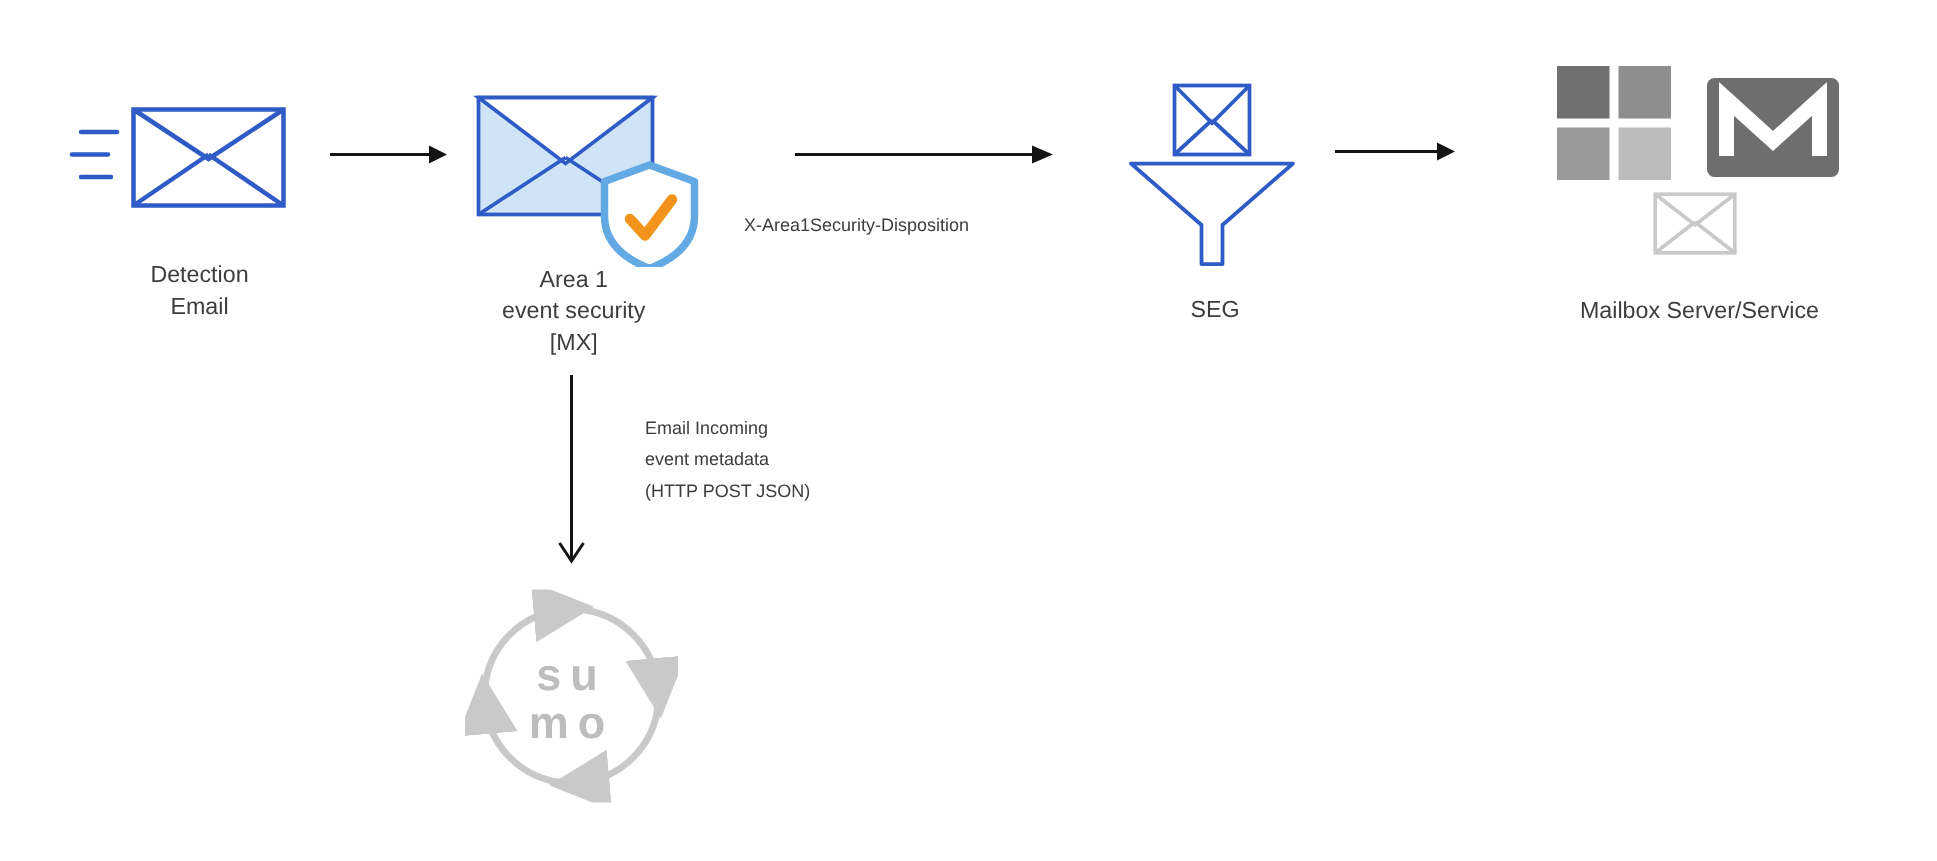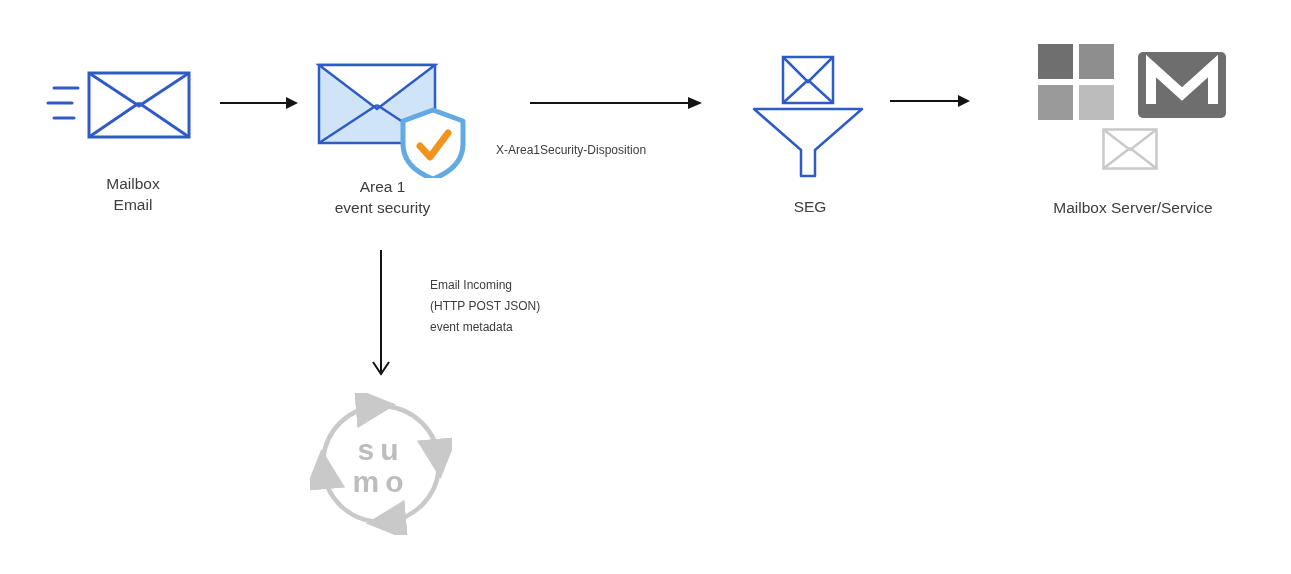--- a/index.html
+++ b/index.html
@@ -44,21 +44,21 @@
 
       <g stroke="#2f5bc7" stroke-width="3" fill="none">
         <rect x="43" y="3" width="100" height="64" fill="#ffffff"></rect>
         <path d="M43,3 L93,36 L143,3"></path>
         <path d="M43,67 L93,33"></path>
         <path d="M143,67 L93,33"></path>
       </g>
     </svg>
   </div>
   <div class="abs label" style="left:58px; top:173px; width:150px;">
-    <span>Mailbox</span>
+    <span>Detection</span>
     <span>Email</span>
   </div>
 
   <svg class="abs" style="left:220px; top:95px;" width="78" height="16" viewBox="0 0 78 16">
     <line x1="0" y1="8" x2="66" y2="8" stroke="#141414" stroke-width="2"></line>
     <polygon points="66,2 78,8 66,14" fill="#141414"></polygon>
   </svg>
 
   <div class="abs" style="left:315px; top:62px;">
     <svg width="154" height="116" viewBox="0 0 154 116">
@@ -72,20 +72,21 @@
 
       <g>
         <path d="M118,48 L148,59 V82 C148,99 136,110 118,117 C100,110 88,99 88,82 V59 Z" fill="#ffffff" stroke="#63aae4" stroke-width="5" stroke-linejoin="round"></path>
         <path d="M105,84 L115,95 L133,71" fill="none" stroke="#f2931b" stroke-width="7" stroke-linecap="round" stroke-linejoin="round"></path>
       </g>
     </svg>
   </div>
   <div class="abs label" style="left:300px; top:176px; width:165px;">
     <span>Area 1</span>
     <span>event security</span>
+    <span>[MX]</span>
   </div>
 
   <svg class="abs" style="left:530px; top:95px;" width="172" height="16" viewBox="0 0 172 16">
     <line x1="0" y1="8" x2="158" y2="8" stroke="#141414" stroke-width="2"></line>
     <polygon points="158,2 172,8 158,14" fill="#141414"></polygon>
   </svg>
   <div class="abs edge-label" style="left:496px; top:140px; width:250px;">
     <span>X-Area1Security-Disposition</span>
   </div>
 
@@ -133,22 +134,22 @@
   <div class="abs label" style="left:1008px; top:197px; width:250px;">
     <span>Mailbox Server/Service</span>
   </div>
 
   <svg class="abs" style="left:372px; top:250px;" width="18" height="126" viewBox="0 0 18 126">
     <line x1="9" y1="0" x2="9" y2="122" stroke="#141414" stroke-width="2"></line>
     <path d="M1,112 L9,124 L17,112" fill="none" stroke="#141414" stroke-width="2"></path>
   </svg>
   <div class="abs edge-label" style="left:430px; top:275px; width:200px;">
     <span>Email Incoming</span>
+    <span>event metadata</span>
     <span>(HTTP POST JSON)</span>
-    <span>event metadata</span>
   </div>
 
   <svg class="abs" style="left:310px; top:393px;" width="142" height="142" viewBox="0 0 142 142">
     <defs>
       <marker id="ah" markerWidth="9" markerHeight="9" refX="4.5" refY="4.5" orient="auto">
         <path d="M0,0 L9,4.5 L0,9 Z" fill="#c9c9c9"></path>
       </marker>
     </defs>
     <g stroke="#c9c9c9" stroke-width="4.5" fill="none">
       <path d="M13.2,65.9 A58,58 0 0 1 65.9,13.2" marker-end="url(#ah)"></path>

